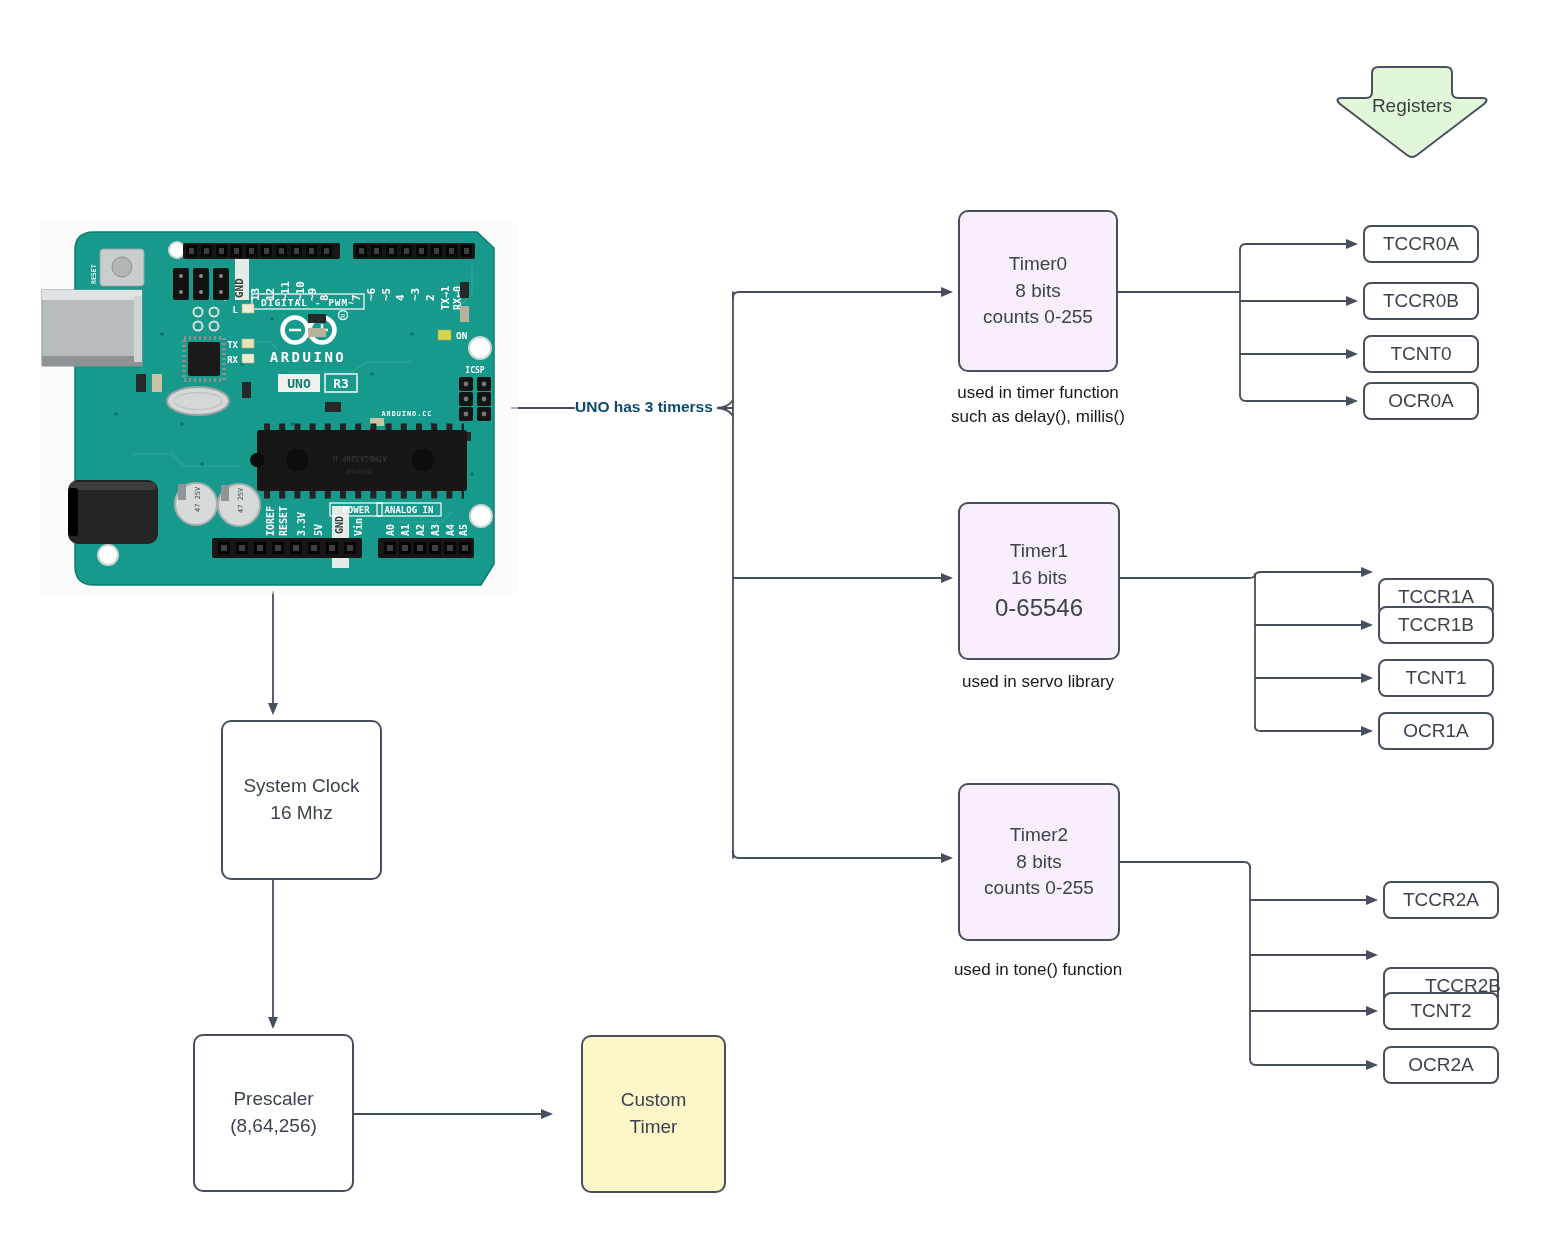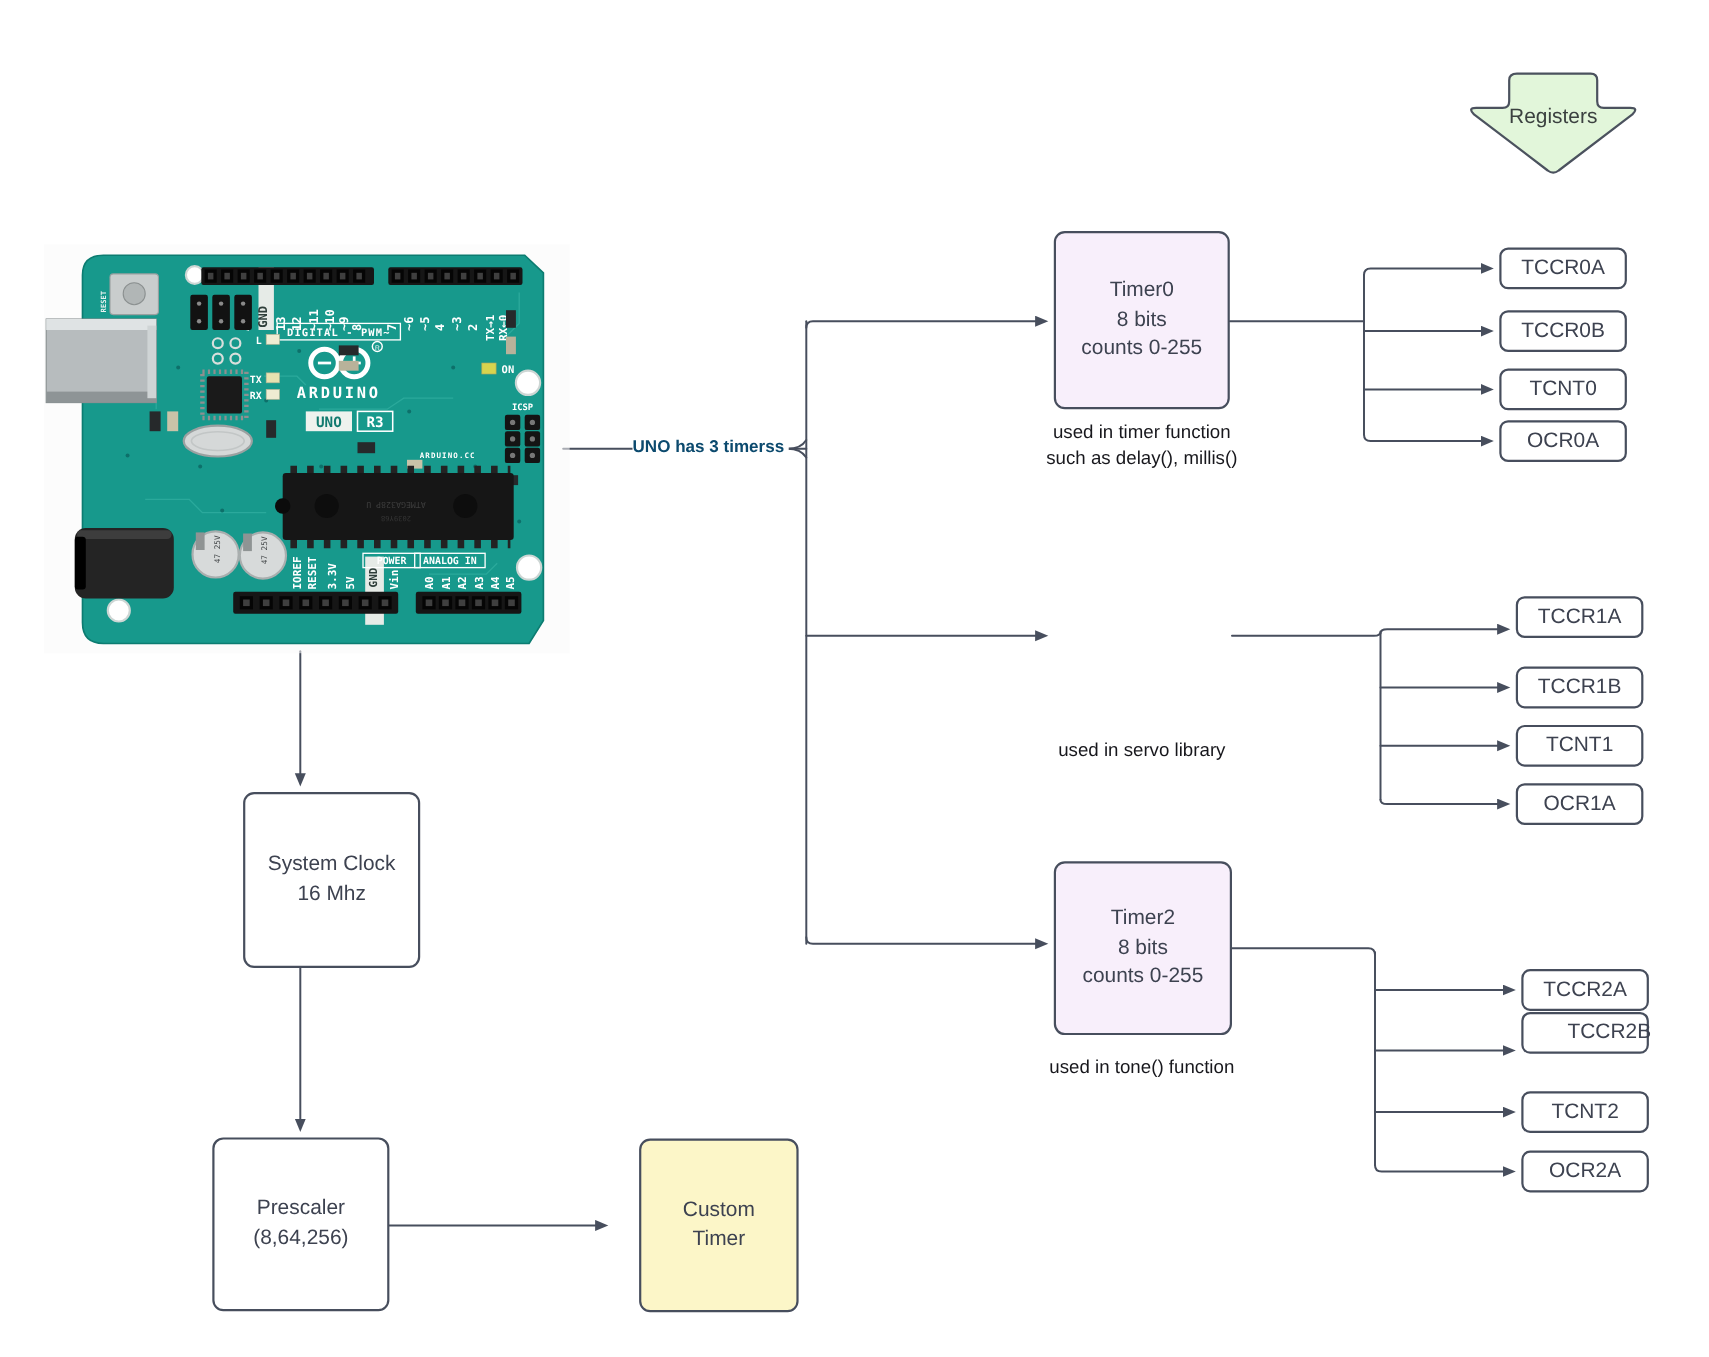--- a/index.html
+++ b/index.html
@@ -394,45 +394,50 @@
   <div class="node timer z3" style="left:958px;top:210px;width:160px;height:162px;">
     <div>Timer0</div>
     <div>8 bits</div>
     <div>counts 0-255</div>
   </div>
   <div class="caption z3" style="left:908px;top:381px;">
     <div>used in timer function</div>
     <div>such as delay(), millis()</div>
   </div>
 
+  <div class="node timer z3" style="left:958px;top:502px;width:162px;height:158px;">
+    <div>Timer1</div>
+    <div>16 bits</div>
+    <div class="big">0-65546</div>
+  </div>
   <div class="caption z3" style="left:908px;top:670px;">
     <div>used in servo library</div>
   </div>
 
   <div class="node timer z3" style="left:958px;top:783px;width:162px;height:158px;">
     <div>Timer2</div>
     <div>8 bits</div>
     <div>counts 0-255</div>
   </div>
   <div class="caption z3" style="left:908px;top:958px;">
     <div>used in tone() function</div>
   </div>
 
   <div class="reg z3" style="left:1363px;top:225px;">TCCR0A</div>
   <div class="reg z3" style="left:1363px;top:282px;">TCCR0B</div>
   <div class="reg z3" style="left:1363px;top:335px;">TCNT0</div>
   <div class="reg z3" style="left:1363px;top:382px;">OCR0A</div>
 
-  <div class="reg z3" style="left:1378px;top:542px;">TCCR1A</div>
+  <div class="reg z3" style="left:1378px;top:578px;">TCCR1A</div>
   <div class="reg z3" style="left:1378px;top:606px;">TCCR1B</div>
   <div class="reg z3" style="left:1378px;top:659px;">TCNT1</div>
   <div class="reg z3" style="left:1378px;top:712px;">OCR1A</div>
 
   <div class="reg z3" style="left:1383px;top:881px;">TCCR2A</div>
-  <div class="reg z3" style="left:1383px;top:920px;padding-left:44px;">TCCR2B</div>
+  <div class="reg z3" style="left:1383px;top:967px;padding-left:44px;">TCCR2B</div>
   <div class="reg z3" style="left:1383px;top:992px;">TCNT2</div>
   <div class="reg z3" style="left:1383px;top:1046px;">OCR2A</div>
 
   <div class="node z3" style="left:193px;top:720px;width:161px;height:160px;margin-left:28px;">
     <div>System Clock</div>
     <div>16 Mhz</div>
   </div>
   <div class="node z3" style="left:193px;top:1034px;width:161px;height:158px;">
     <div>Prescaler</div>
     <div>(8,64,256)</div>

